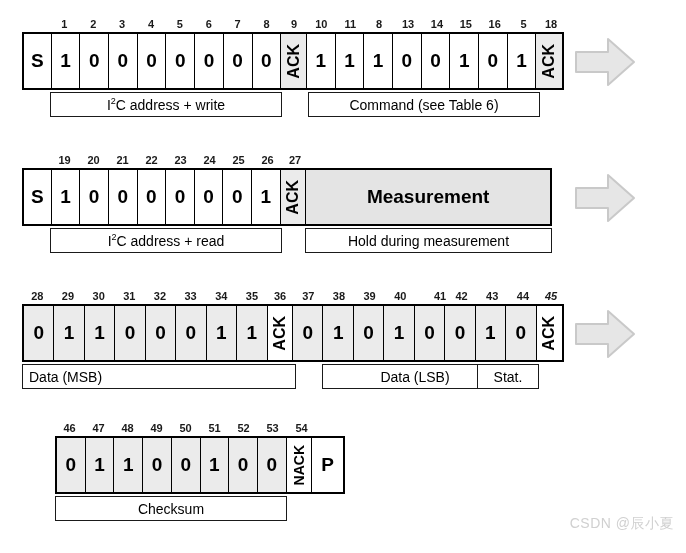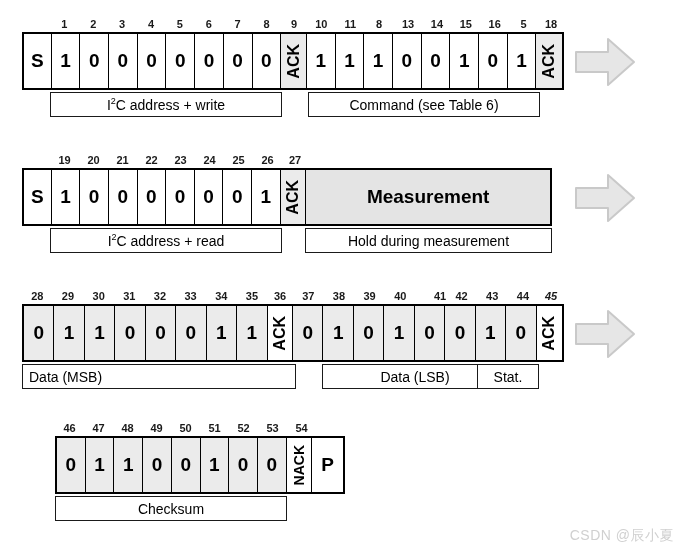--- a/index.html
+++ b/index.html
@@ -126,21 +126,21 @@
   .arrow {
     position: absolute;
     top: 22px;
   }
   .arrow svg { display: block; }
 
   
   .watermark {
     position: absolute;
     right: 12px;
-    bottom: 8px;
+    bottom: 20px;
     font-size: 14px;
     color: #d0d0d0;
     letter-spacing: 0.5px;
     user-select: none;
   }
 </style>
 </head>
 <body>
 
 <div class="diagram">

